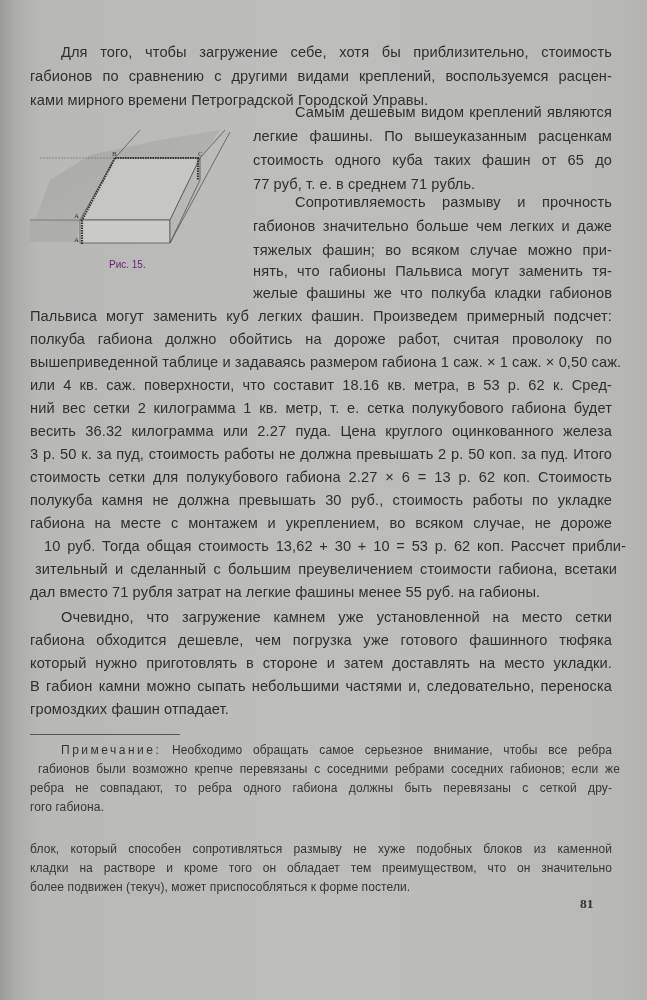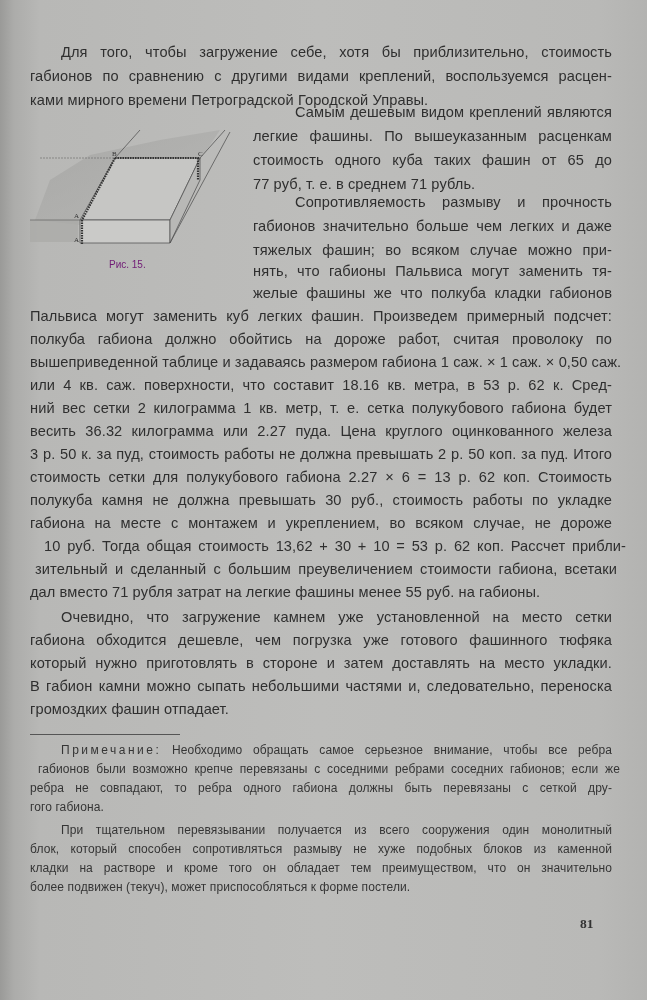--- a/index.html
+++ b/index.html
@@ -15,21 +15,21 @@
       position: absolute; white-space: nowrap;
       font-size: 14.6px; line-height: 20px; letter-spacing: 0.1px;
       color: #2f2f2f;
     }
     .justify { text-align: justify; text-align-last: justify; }
     .fig-caption { position: absolute; left: 109px; top: 259px; font-size: 10px; color: #701a75; }
     .figure { position: absolute; left: 30px; top: 120px; width: 205px; height: 130px; }
     .rule { position: absolute; left: 30px; top: 734px; width: 150px; height: 1px; background: #555; }
     .note { font-size: 12px; line-height: 19.5px; color: #353535; }
     .spaced { letter-spacing: 2.5px; }
-    .page-number { position: absolute; left: 580px; top: 916px; font-size: 13.5px; font-family: "Liberation Serif", serif; font-weight: bold; color: #333; text-align: center; }
+    .page-number { position: absolute; left: 580px; top: 896px; font-size: 13.5px; font-family: "Liberation Serif", serif; font-weight: bold; color: #333; text-align: center; }
   </style>
 </head>
 <body>
 
 <div class="page">
 
   <div class="line justify" style="left:61px;top:42px;width:551px;">Для того, чтобы загружение себе, хотя бы приблизительно, стоимость</div>
   <div class="line justify" style="left:30px;top:66px;width:582px;">габионов по сравнению с другими видами креплений, воспользуемся расцен-</div>
   <div class="line" style="left:30px;top:90px;">ками мирного времени Петроградской Городской Управы.</div>
 
@@ -99,19 +99,18 @@
   <div class="line justify" style="left:30px;top:676px;width:582px;">В габион камни можно сыпать небольшими частями и, следовательно, переноска</div>
   <div class="line" style="left:30px;top:699px;">громоздких фашин отпадает.</div>
 
   <div class="rule"></div>
 
   <div class="line note justify" style="left:61px;top:741px;width:551px;"><span class="spaced">Примечание:</span> <span>Необходимо обращать самое серьезное внимание, чтобы все ребра</span></div>
   <div class="line note justify" style="left:38px;top:760px;width:582px;">габионов были возможно крепче перевязаны с соседними ребрами соседних габионов; если же</div>
   <div class="line note justify" style="left:30px;top:779px;width:582px;">ребра не совпадают, то ребра одного габиона должны быть перевязаны с сеткой дру-</div>
   <div class="line note" style="left:30px;top:798px;text-align:center;">гого габиона.</div>
 
-  <div class="line note justify" style="left:61px;top:821px;width:551px;">При тщательном перевязывании получается из всего сооружения один монолитный</div>
   <div class="line note justify" style="left:30px;top:840px;width:582px;">блок, который способен сопротивляться размыву не хуже подобных блоков из каменной</div>
   <div class="line note justify" style="left:30px;top:859px;width:582px;">кладки на растворе и кроме того он обладает тем преимуществом, что он значительно</div>
   <div class="line note" style="left:30px;top:878px;">более подвижен (текуч), может приспособляться к форме постели.</div>
 
   <div class="page-number">81</div>
 </div>
 
 </body></html>

